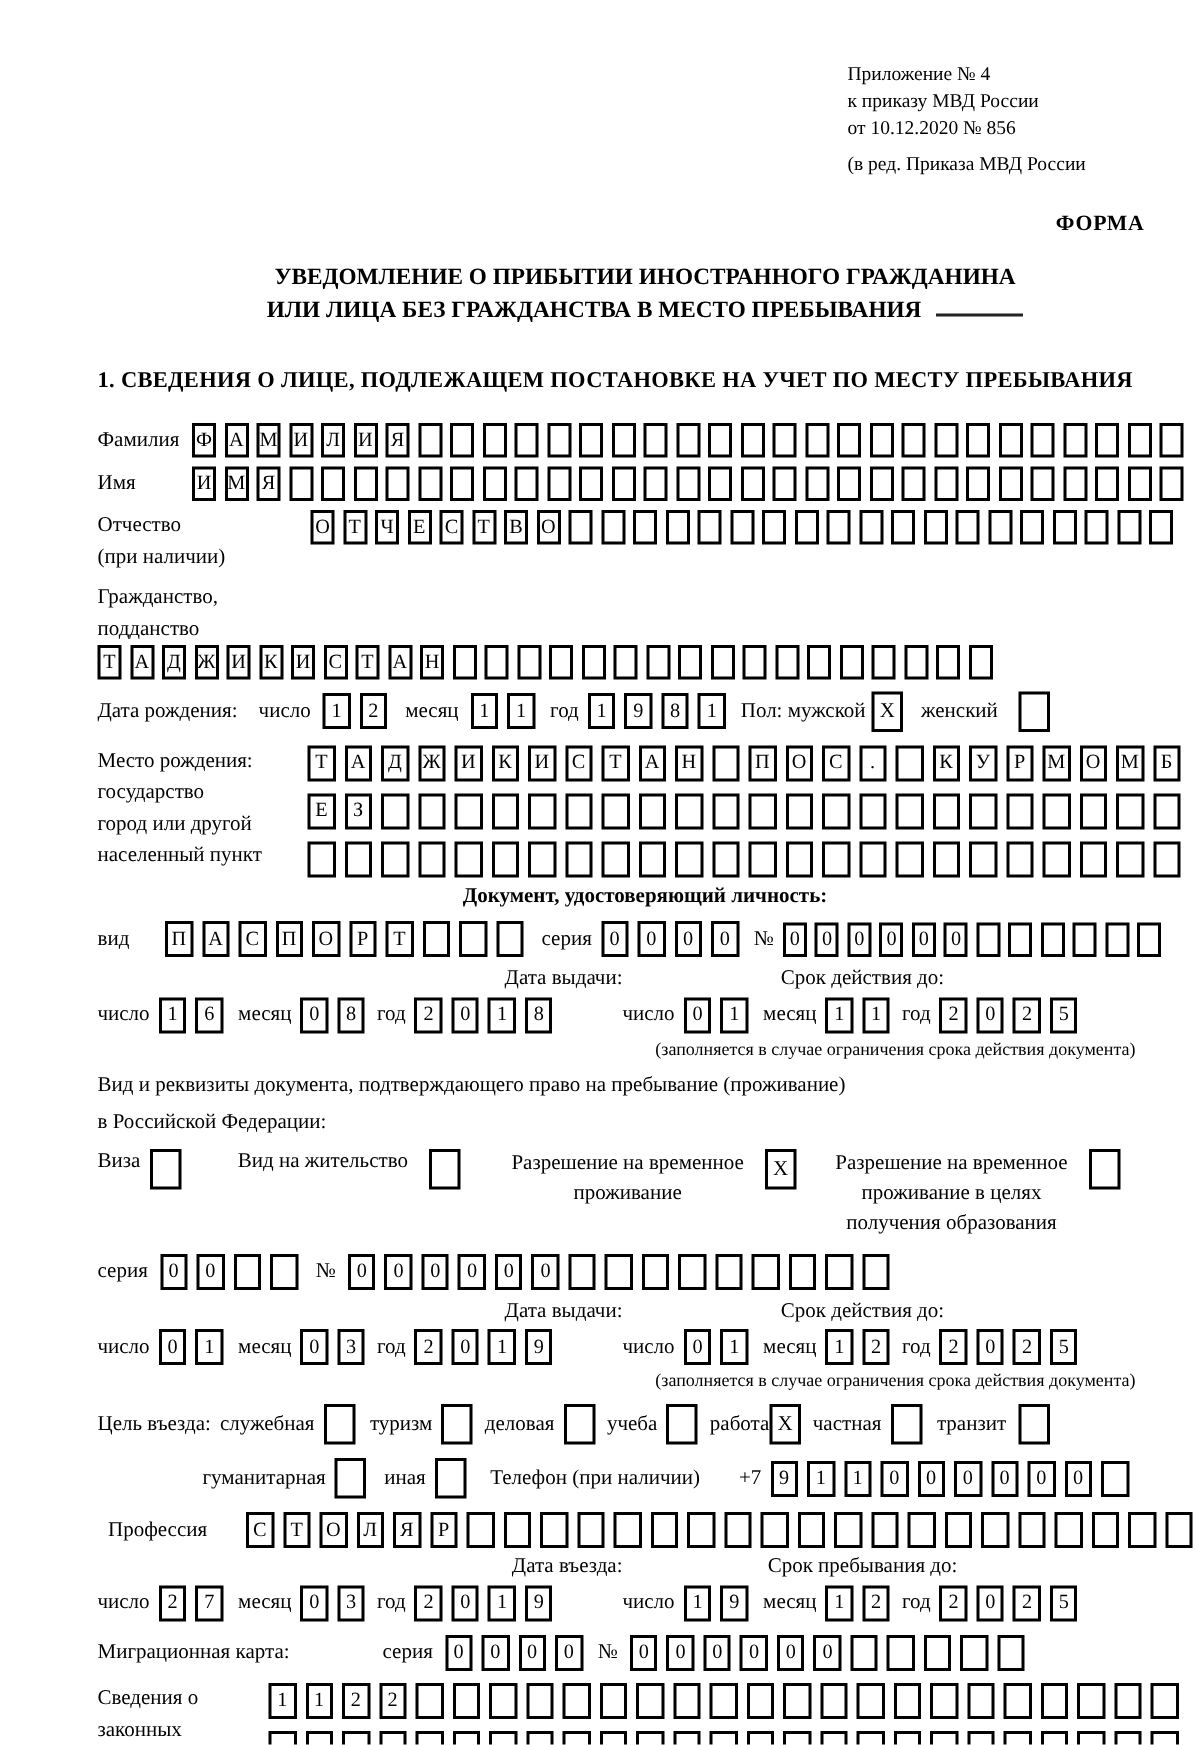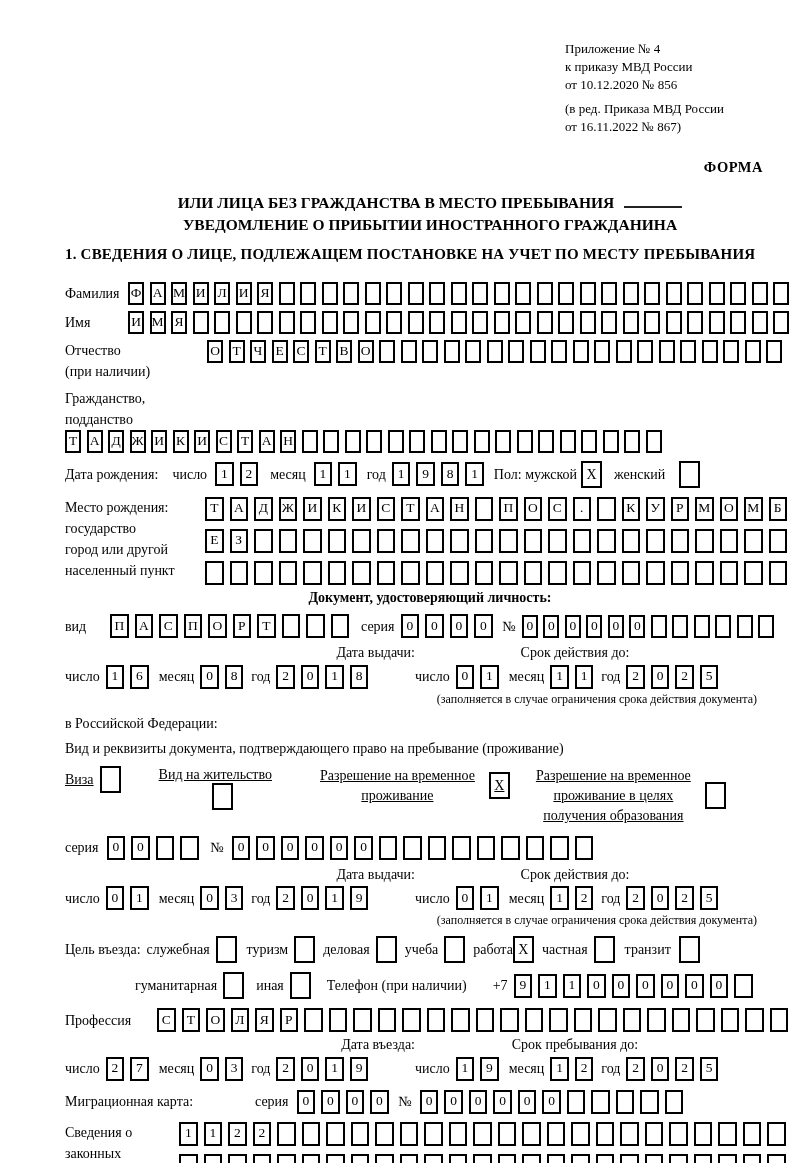--- a/index.html
+++ b/index.html
@@ -12,21 +12,21 @@
   .page{padding:40px 5px 0 65px;width:730px;}
 
   
   .hdr{margin-left:500px;font-size:13px;line-height:18px;}
   .hdr .amend{margin-top:6px;}
   .forma{text-align:right;padding-right:32px;font-weight:bold;font-size:14.5px;margin-top:22px;letter-spacing:.5px;}
 
   
   .title{margin-top:16px;text-align:center;font-weight:bold;font-size:15.5px;line-height:22px;}
   .title-underline{display:inline-block;width:58px;border-bottom:2px solid #222;margin-left:10px;vertical-align:baseline;height:12px;}
-  .sec-heading{margin-top:9px;margin-bottom:18px;font-weight:bold;font-size:15px;letter-spacing:.2px;white-space:nowrap;}
+  .sec-heading{margin-top:27px;margin-bottom:18px;font-weight:bold;font-size:15px;letter-spacing:.2px;white-space:nowrap;}
 
   
   .row{display:flex;align-items:center;margin-bottom:6px;flex-wrap:nowrap;}
   .row.top{align-items:flex-start;}
   .lbl{flex:none;}
   .w63{width:63px;} .w142{width:142px;} .w119{width:119px;} .w140{width:140px;}
   .w45{width:45px;} .w92{width:92px;} .w190{width:190px;} .w114{width:114px;}
   .mr4{margin-right:4px;} .mr6{margin-right:6px;} .mr8{margin-right:8px;}
   .mr10{margin-right:10px;} .mr12{margin-right:12px;} .mr14{margin-right:14px;} .mr16{margin-right:16px;}
   .ml70{margin-left:70px;}
@@ -46,40 +46,39 @@
   .center-heading{text-align:center;font-weight:bold;margin:4px 0 8px 0;}
 
   
   .half-l{width:350px;flex:none;display:flex;align-items:center;}
   .half-r{flex:1;display:flex;align-items:center;}
   .date-caption{display:flex;margin-bottom:3px;margin-top:4px;}
   .date-caption .half-l{display:block;text-align:right;}
   .date-caption .half-r{display:block;text-align:center;padding-right:60px;}
   .note{font-size:12px;text-align:right;padding-right:38px;margin:3px 0 8px 0;}
 
-  .optcol{display:flex;align-items:center;flex:none;text-decoration:underline;}
+  .optcol{display:flex;align-items:flex-start;flex:none;}
   .optcol .txt{text-align:center;line-height:20px;}
 </style>
 </head>
 <body>
 
 <div class="page">
 
   <div class="hdr">
     <div>Приложение № 4</div>
     <div>к приказу МВД России</div>
     <div>от 10.12.2020 № 856</div>
     <div class="amend">(в ред. Приказа МВД России</div>
-    <div>от 16.11.2022 № 867)</div>
   </div>
   <div class="forma">ФОРМА</div>
 
   <div class="title">
+    <div>УВЕДОМЛЕНИЕ О ПРИБЫТИИ ИНОСТРАННОГО ГРАЖДАНИНА</div>
     <div><span>ИЛИ ЛИЦА БЕЗ ГРАЖДАНСТВА В МЕСТО ПРЕБЫВАНИЯ</span><span class="title-underline"></span></div>
-    <div>УВЕДОМЛЕНИЕ О ПРИБЫТИИ ИНОСТРАННОГО ГРАЖДАНИНА</div>
   </div>
 
   <div class="sec-heading">1. СВЕДЕНИЯ О ЛИЦЕ, ПОДЛЕЖАЩЕМ ПОСТАНОВКЕ НА УЧЕТ ПО МЕСТУ ПРЕБЫВАНИЯ</div>
 
   <div class="row">
     <span class="lbl w63">Фамилия</span>
     <span class="cells">
         <span class="cell">Ф</span>
         <span class="cell">А</span>
         <span class="cell">М</span>
@@ -421,31 +420,31 @@
       <span class="cells lg">
           <span class="cell">2</span>
           <span class="cell">0</span>
           <span class="cell">2</span>
           <span class="cell">5</span>
         </span>
     </span>
   </div>
   <div class="note">(заполняется в случае ограничения срока действия документа)</div>
 
+  <div style="margin-bottom:8px;">Вид и реквизиты документа, подтверждающего право на пребывание (проживание)</div>
   <div style="margin-bottom:8px;">в Российской Федерации:</div>
-  <div style="margin-bottom:8px;">Вид и реквизиты документа, подтверждающего право на пребывание (проживание)</div>
 
   <div class="row top" style="margin-bottom:10px;">
     <span class="optcol">
       <span class="lbl mr6">Виза</span>
       <span class="cells cb">
           <span class="cell"></span>
         </span>
     </span>
-    <span class="optcol" style="margin-left:38px;flex-direction:column;">
+    <span class="optcol" style="margin-left:38px;">
       <span class="lbl mr14">Вид на жительство</span>
       <span class="cells cb">
           <span class="cell"></span>
         </span>
     </span>
     <span class="optcol" style="margin-left:34px;">
       <span class="txt mr14">
         <div>Разрешение на временное</div>
         <div>проживание</div>
       </span>
@@ -589,21 +588,21 @@
         <span class="cell">0</span>
         <span class="cell">0</span>
         <span class="cell">0</span>
         <span class="cell">0</span>
         <span class="cell">0</span>
         <span class="cell">0</span>
         <span class="cell"></span>
       </span>
   </div>
 
-  <div class="row" style="margin-bottom:4px;">
+  <div class="row" style="margin-bottom:4px;justify-content:flex-end;">
     <span class="lbl w92">Профессия</span>
     <span class="cells lg">
         <span class="cell">С</span>
         <span class="cell">Т</span>
         <span class="cell">О</span>
         <span class="cell">Л</span>
         <span class="cell">Я</span>
         <span class="cell">Р</span>
         <span class="cell"></span>
         <span class="cell"></span>

